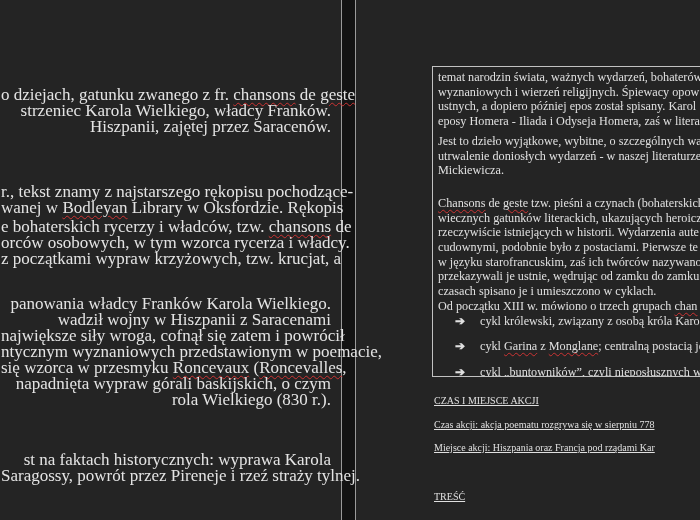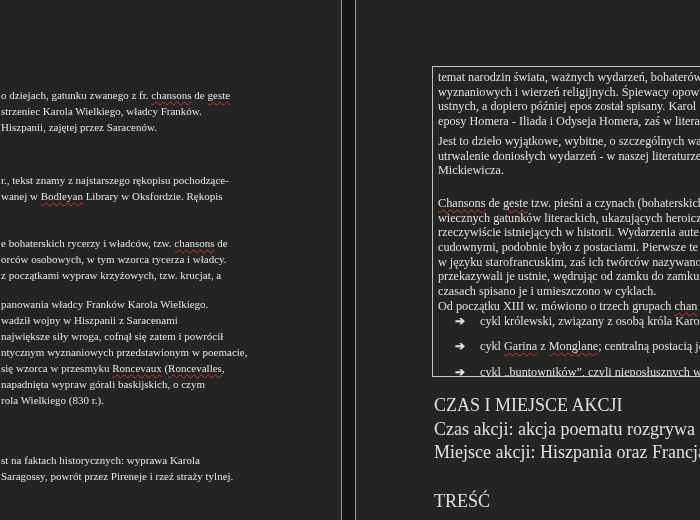--- a/index.html
+++ b/index.html
@@ -3,51 +3,51 @@
 <meta charset="utf-8">
 <style>
   html,body{margin:0;padding:0;background:#131313;}
   #screen{position:relative;width:700px;height:520px;overflow:hidden;background:#131313;
           font-family:"Liberation Serif", "DejaVu Serif", serif;}
   .page{position:absolute;top:0;height:520px;background:#242424;}
   #page-left{left:0;width:341px;border-right:1px solid #9a9a9a;}
   #page-right{left:355px;width:345px;border-left:1px solid #9a9a9a;}
   
   #left-text{position:absolute;left:0;top:0;width:341px;height:520px;color:#e4e4e4;
-             font-size:11px;line-height:16px;}
+             font-size:17px;line-height:16px;text-align:right;}
   #left-text .para{position:absolute;left:1px;width:330px;white-space:nowrap;}
   
   #right-box{position:absolute;left:432px;top:66px;width:400px;height:311px;
              border:1px solid #c2c2c2;box-sizing:border-box;padding:3px 0 0 5px;
              color:#e0e0e0;font-size:12.2px;line-height:14.7px;overflow:hidden;}
   #right-box .para{white-space:nowrap;}
-  .below-box{position:absolute;left:434px;color:#e0e0e0;font-size:18px;white-space:nowrap;}
+  .below-box{position:absolute;left:434px;color:#e0e0e0;font-size:10px;white-space:nowrap;text-decoration:underline;}
   .tl{white-space:nowrap;}
   .sq{text-decoration:underline wavy #cc3333;text-decoration-thickness:1px;text-underline-offset:2px;}
   .para.ul .tl{text-underline-offset:2px;}
   .arrow{display:inline-block;margin-left:17px;width:25px;font-weight:bold;font-size:12px;}
 </style>
 </head>
 <body>
 
 <div id="screen">
   <div id="page-left" class="page"></div>
   <div id="page-right" class="page"></div>
 
   <div id="left-text">
       <div class="para" style="top: 87px;">
         <div class="tl"><span>o dziejach, gatunku zwanego z fr. </span><span class="sq">chansons</span><span> de </span><span class="sq">geste</span></div>
         <div class="tl"><span>strzeniec Karola Wielkiego, władcy Franków.</span></div>
         <div class="tl"><span>Hiszpanii, zajętej przez Saracenów.</span></div>
       </div>
-      <div class="para" style="top: 172px;">
+      <div class="para" style="top: 184px;">
         <div class="tl"><span>r., tekst znamy z najstarszego rękopisu pochodzące-</span></div>
         <div class="tl"><span>wanej w </span><span class="sq">Bodleyan</span><span> Library w Oksfordzie. Rękopis</span></div>
       </div>
-      <div class="para" style="top: 235px;">
+      <div class="para" style="top: 219px;">
         <div class="tl"><span>e bohaterskich rycerzy i władców, tzw. </span><span class="sq">chansons</span><span> de</span></div>
         <div class="tl"><span>orców osobowych, w tym wzorca rycerza i władcy.</span></div>
         <div class="tl"><span>z początkami wypraw krzyżowych, tzw. krucjat, a</span></div>
       </div>
       <div class="para" style="top: 296px;">
         <div class="tl"><span>panowania władcy Franków Karola Wielkiego.</span></div>
         <div class="tl"><span>wadził wojny w Hiszpanii z Saracenami</span></div>
         <div class="tl"><span>największe siły wroga, cofnął się zatem i powrócił</span></div>
         <div class="tl"><span>ntycznym wyznaniowych przedstawionym w poemacie,</span></div>
         <div class="tl"><span>się wzorca w przesmyku </span><span class="sq">Roncevaux</span><span> (</span><span class="sq">Roncevalles</span><span>,</span></div>

